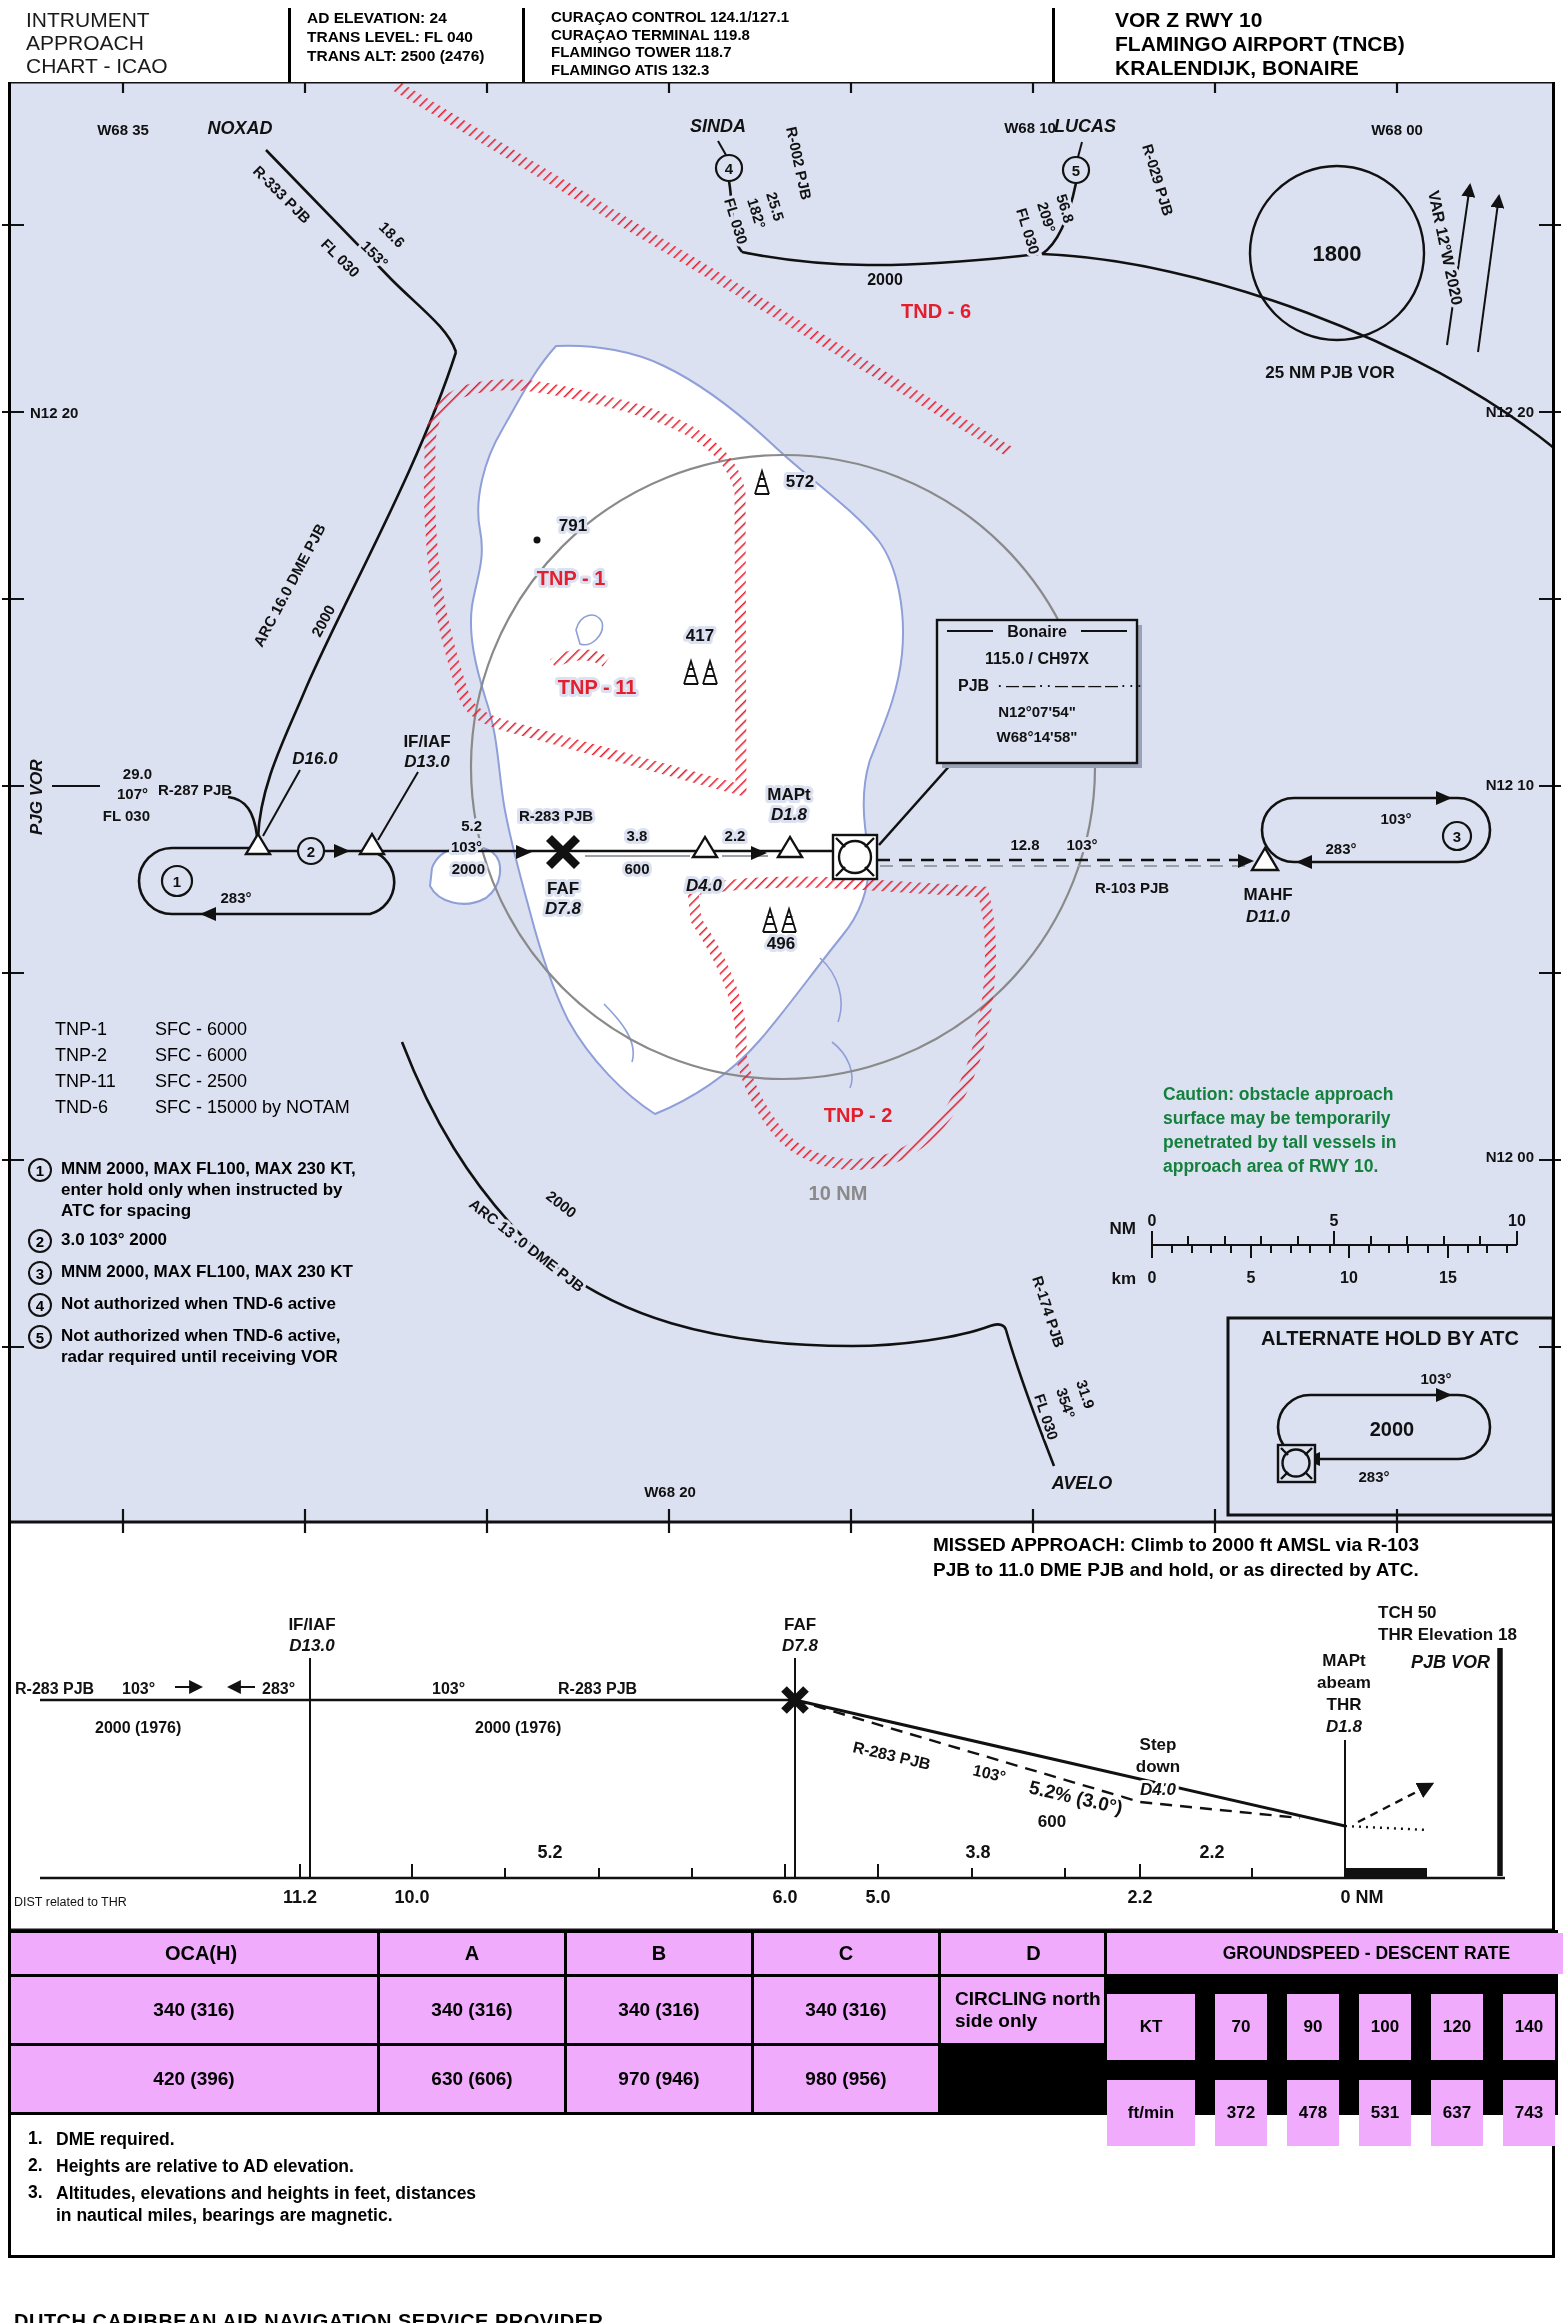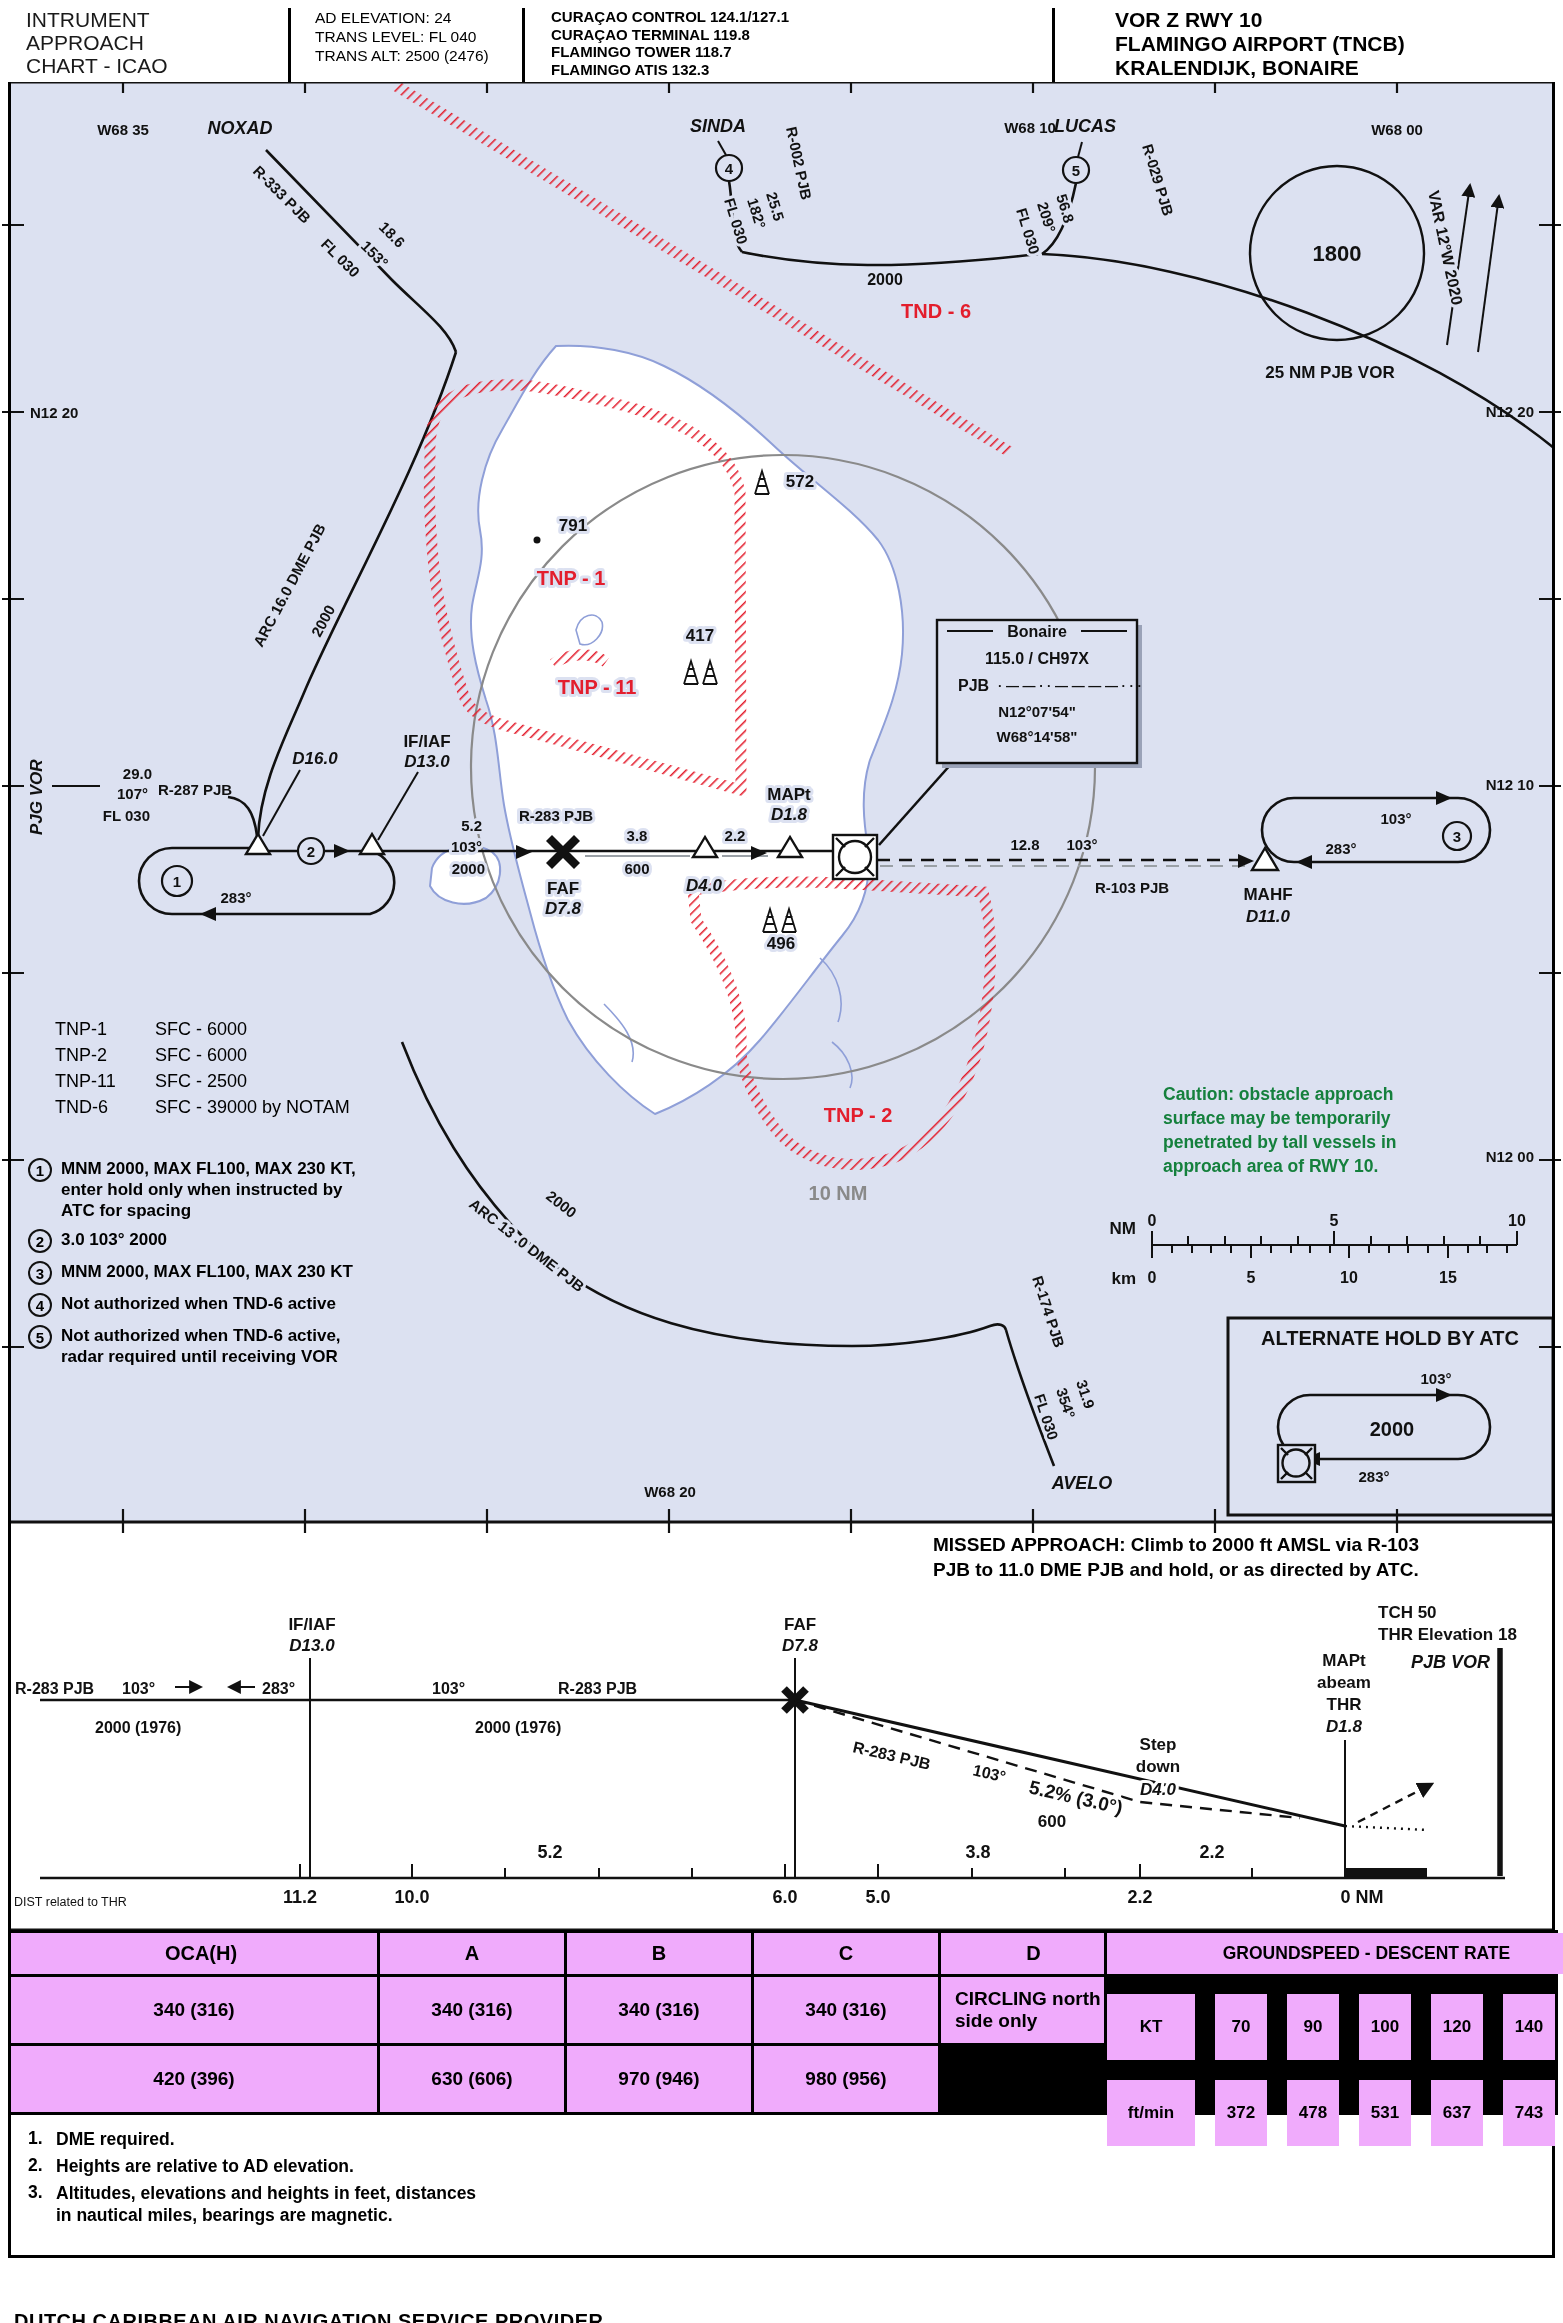--- a/index.html
+++ b/index.html
@@ -20,21 +20,21 @@
   .gry{fill:#8a8a8a}
   .halo{paint-order:stroke;stroke:#dce1f1;stroke-width:6px;stroke-linejoin:round}
   .halow{paint-order:stroke;stroke:#ffffff;stroke-width:6px;stroke-linejoin:round}
   .mid{text-anchor:middle}.end{text-anchor:end}
   
   .abs{position:absolute}
   #frame{left:8px;top:8px;width:1541px;height:2244px;border:3px solid #000;pointer-events:none}
   #header{left:8px;top:8px;width:1547px;height:74px;display:flex;background:#fff}
   .hcell{border-right:3px solid #000;box-sizing:border-box;display:flex;flex-direction:column;justify-content:flex-start}
   .hc1{width:283px;padding-left:18px;font-size:21px;line-height:23px;color:#1a1a1a}
-  .hc2{width:234px;padding-left:24px;font-size:15.5px;line-height:19px;font-weight:400}
+  .hc2{width:234px;padding-left:16px;font-size:15.5px;line-height:19px;font-weight:700}
   .hc3{width:530px;padding-left:26px;font-size:15px;line-height:17.5px;font-weight:600}
   .hc4{flex:1;border-right:none;padding-left:60px;font-size:21px;line-height:24px;font-weight:700}
   #tnplist{left:55px;top:1016px;width:360px;font-size:18px;font-weight:400;line-height:26px}
   .tnprow{display:flex}
   .tnprow .c1{width:100px}
   #notes{left:28px;top:1158px;width:350px}
   .note{display:flex;margin-bottom:8px}
   .nnum{flex:0 0 24px;height:24px;border:2px solid #111;border-radius:50%;text-align:center;line-height:22px;font-size:15px;font-weight:700;margin-right:9px;box-sizing:border-box}
   .ntxt{font-size:17px;font-weight:700;line-height:21px;width:300px}
   #caution{left:1163px;top:1082px;width:272px;font-size:17.5px;font-weight:600;line-height:24px;color:#15803d}
@@ -425,21 +425,21 @@
   <div class="tnprow">
         <span class="c1">TNP-2</span>
         <span>SFC - 6000</span>
       </div>
   <div class="tnprow">
         <span class="c1">TNP-11</span>
         <span>SFC - 2500</span>
       </div>
   <div class="tnprow">
         <span class="c1">TND-6</span>
-        <span>SFC - 39000 by NOTAM</span>
+        <span>SFC - 15000 by NOTAM</span>
       </div>
 </div>
 
 <div class="abs" id="notes">
   <div class="note">
         <span class="nnum">1</span>
         <span class="ntxt">MNM 2000, MAX FL100, MAX 230 KT, enter hold only when instructed by ATC for spacing</span>
       </div>
   <div class="note">
         <span class="nnum">2</span>

